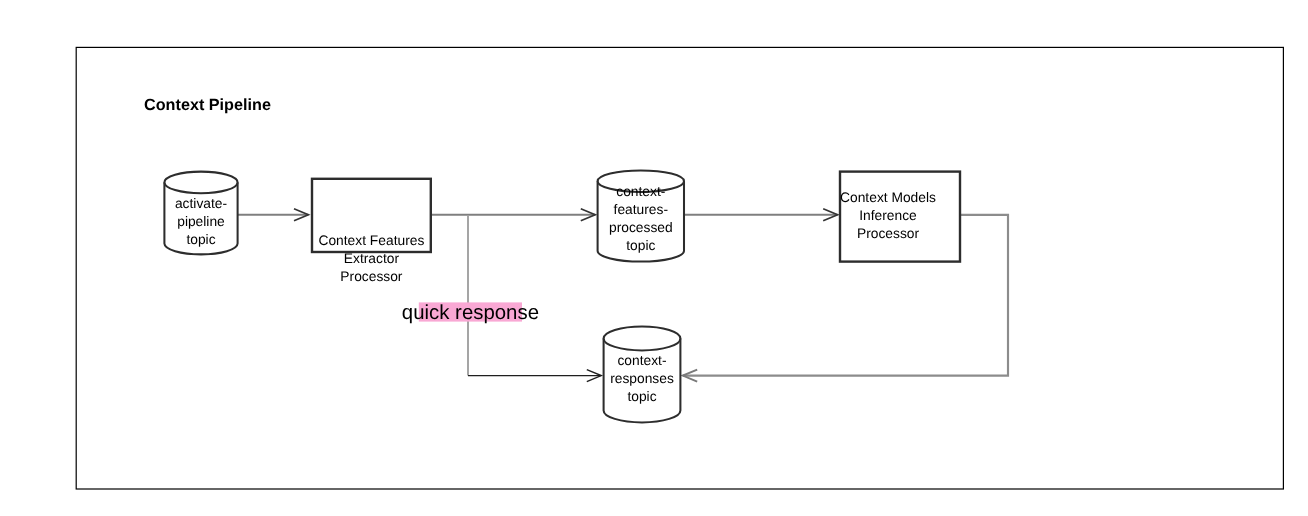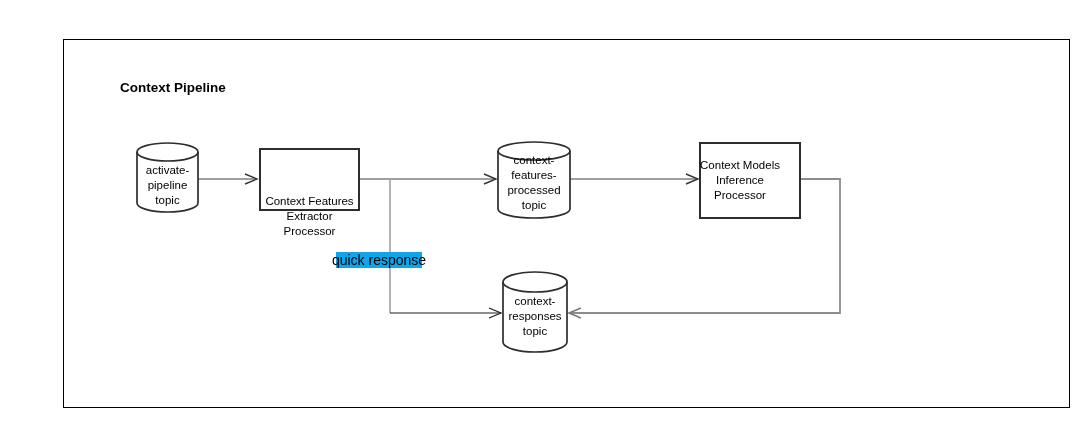--- a/index.html
+++ b/index.html
@@ -15,23 +15,23 @@
     position:absolute;left:120px;top:80px;
     font-size:13.5px;font-weight:bold;line-height:16px;white-space:nowrap;
   }
   svg.layer{position:absolute;left:0;top:0;width:1090px;height:430px;}
   .nlabel{
     position:absolute;display:flex;align-items:center;justify-content:center;
     text-align:center;font-size:11.5px;line-height:15px;
     white-space:pre-line;box-sizing:border-box;pointer-events:none;
   }
   .edge-label{
-    position:absolute;left:336px;top:252px;width:86px;height:16px;
+    position:absolute;left:349px;top:252px;width:86px;height:16px;
     display:flex;align-items:center;justify-content:center;
-    background:#0ea5e9;font-size:14px;line-height:15px;white-space:nowrap;
+    background:#f9a8d4;font-size:17px;line-height:15px;white-space:nowrap;
   }
 </style>
 </head>
 <body>
 
 <div class="stage">
 
   <div class="frame"></div>
 
   <div class="title">Context Pipeline</div>

